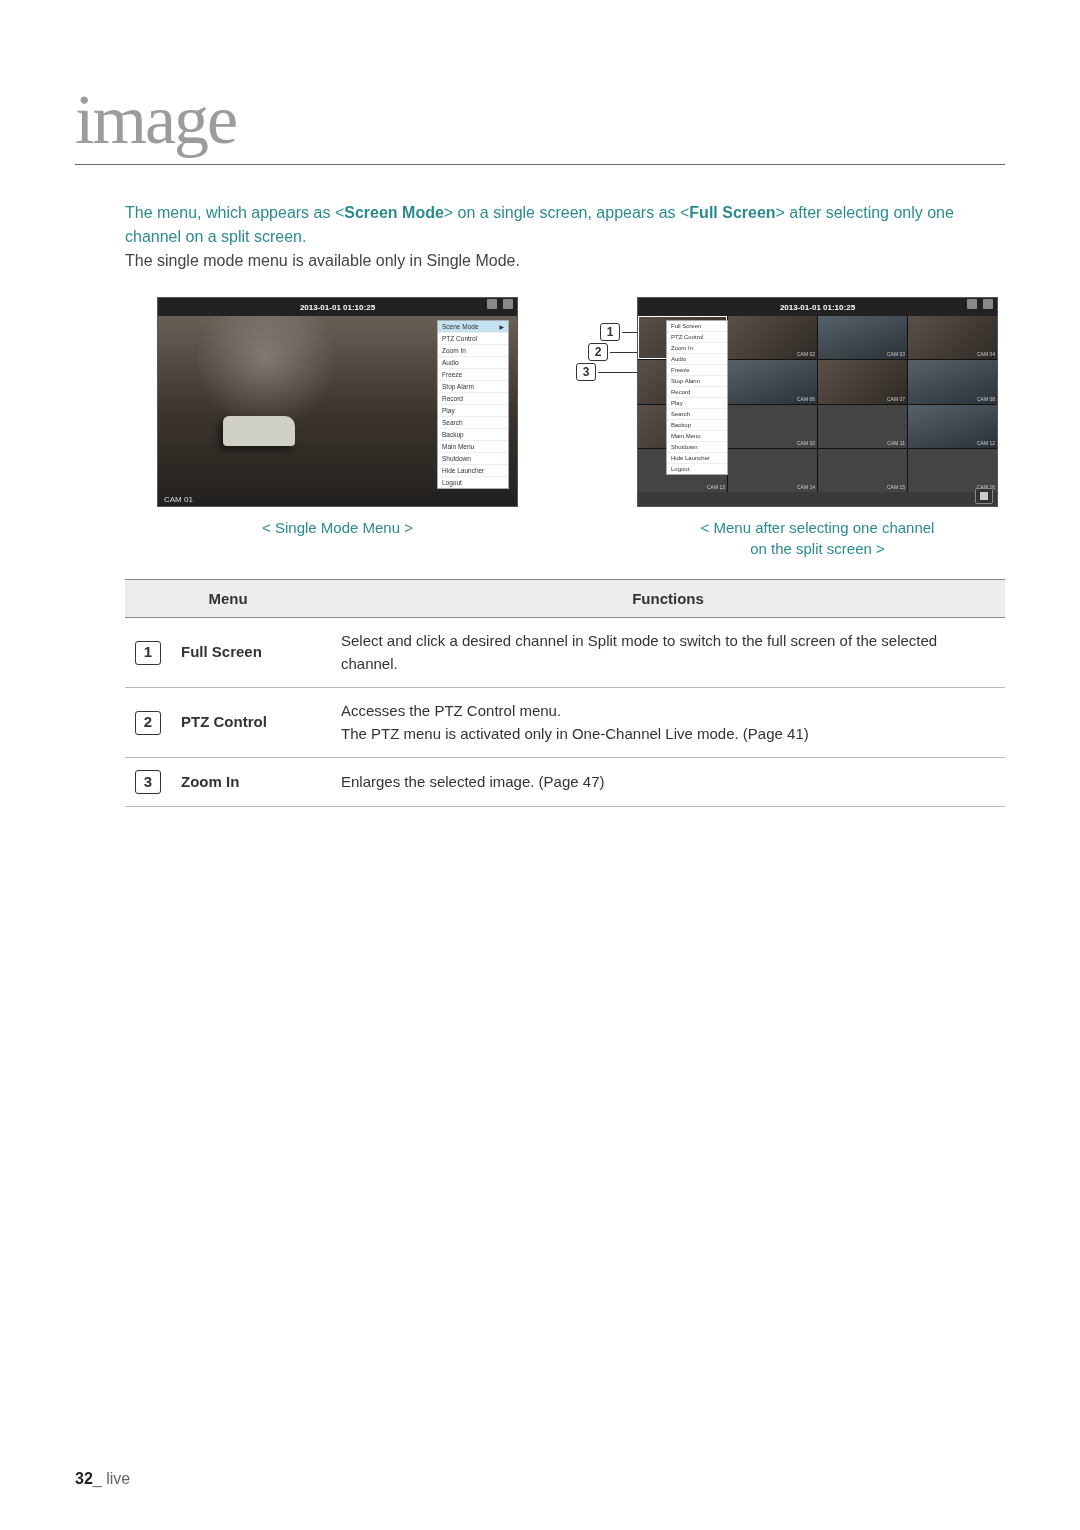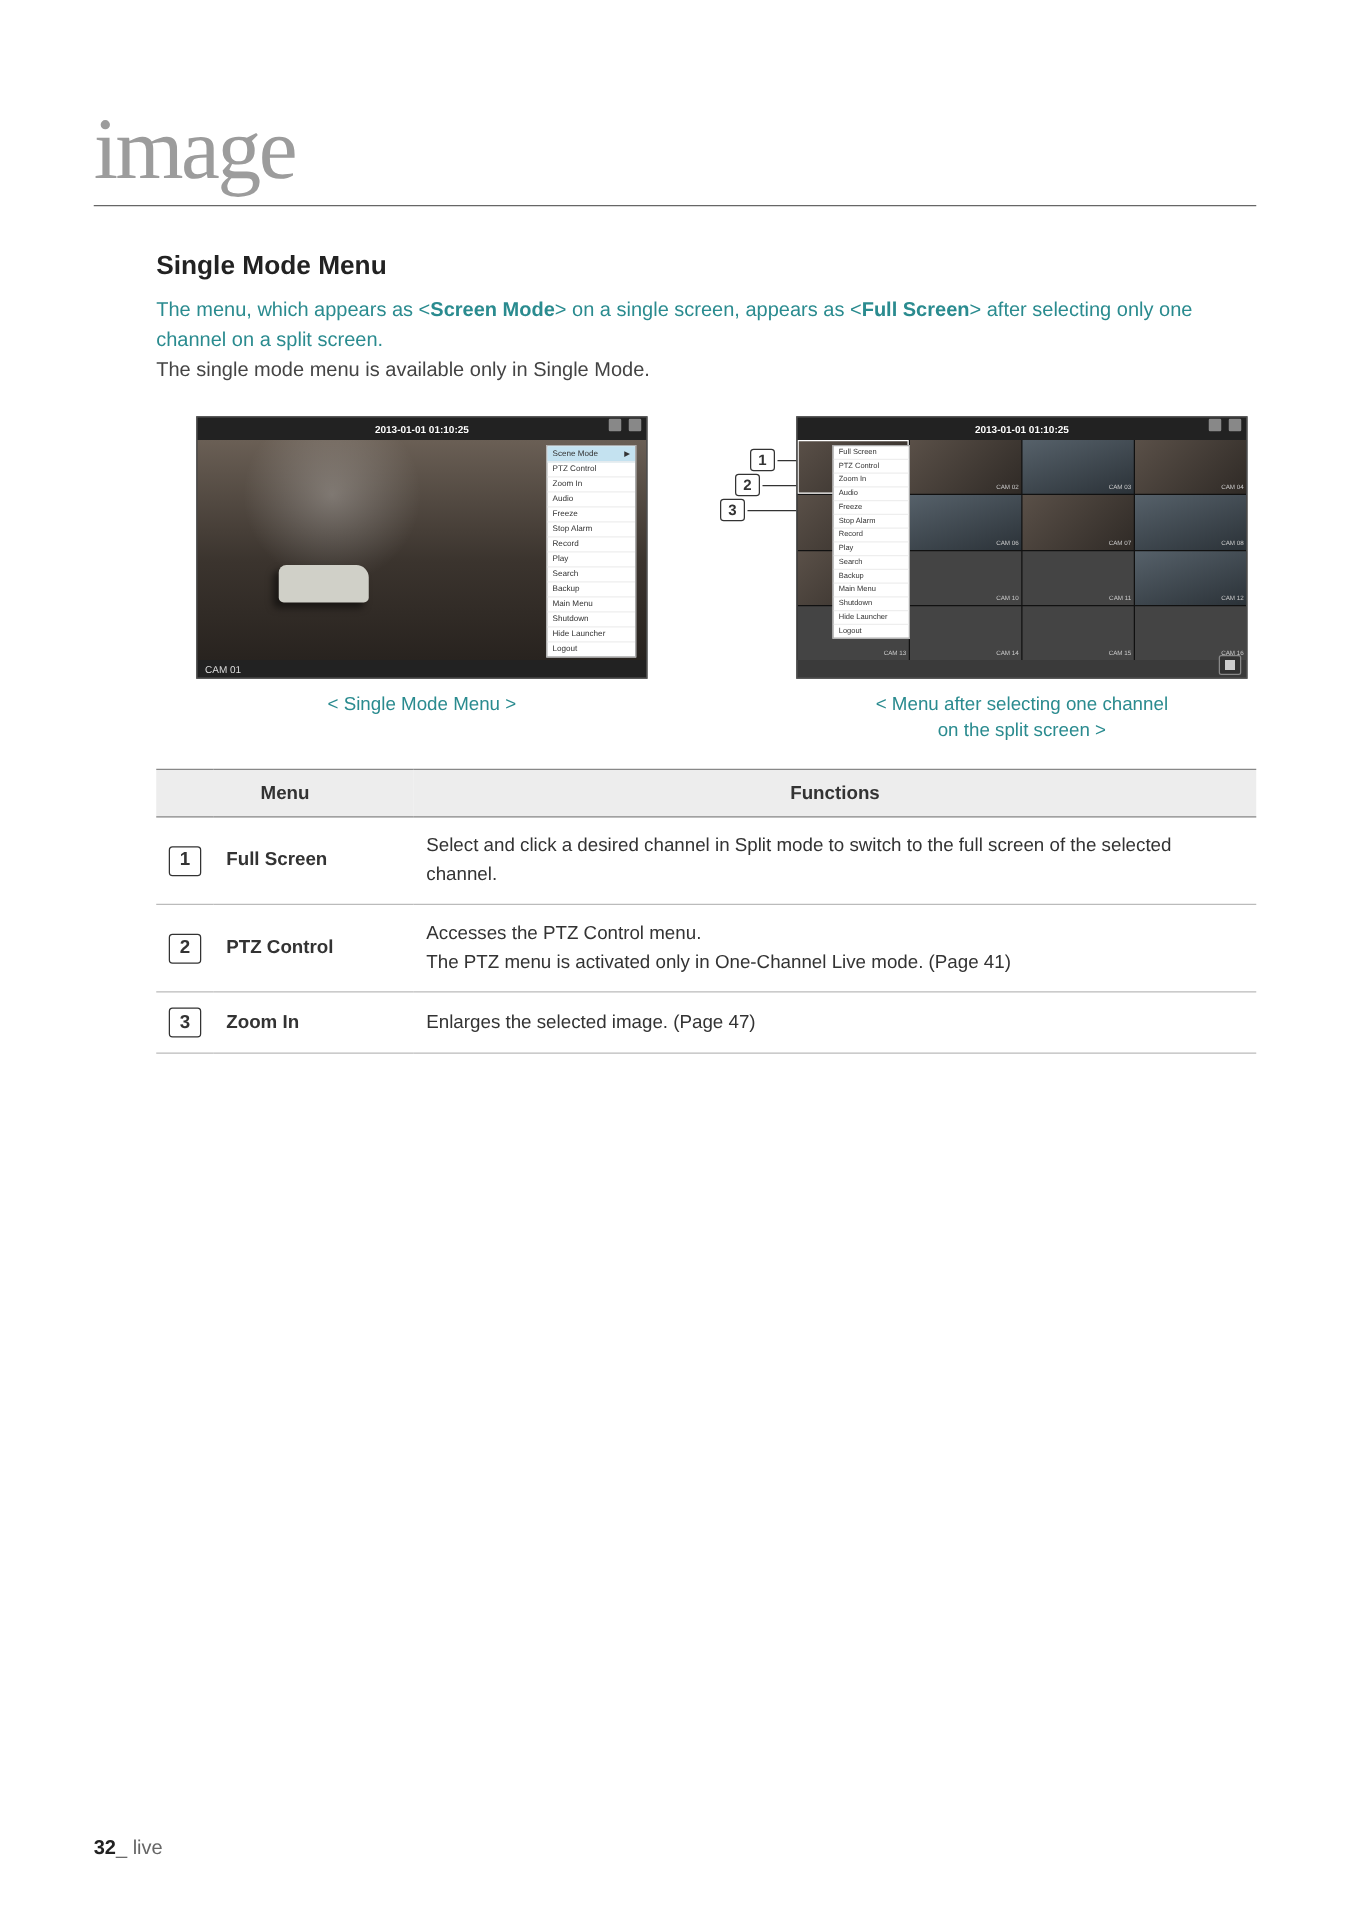--- a/index.html
+++ b/index.html
@@ -180,21 +180,20 @@
   .footer .pn { font-weight: bold; color: #222; text-align: right; }
 </style>
 </head>
 <body>
 
 <div class="page">
   <div class="header-word">image</div>
   <div class="rule"></div>
 
   <div class="section">
-    <div class="section-title">Single Mode Menu</div>
     <p class="body-text teal">
       <span>The menu, which appears as &lt;</span><span class="teal-bold">Screen Mode</span><span>&gt; on a single screen, appears as &lt;</span><span class="teal-bold">Full Screen</span><span>&gt; after selecting only one channel on a split screen.</span>
     </p>
     <p class="body-text">The single mode menu is available only in Single Mode.</p>
 
     <div class="figures">
 
       <div class="figure-col">
         <div class="screenshot">
           <div class="ss-titlebar">

